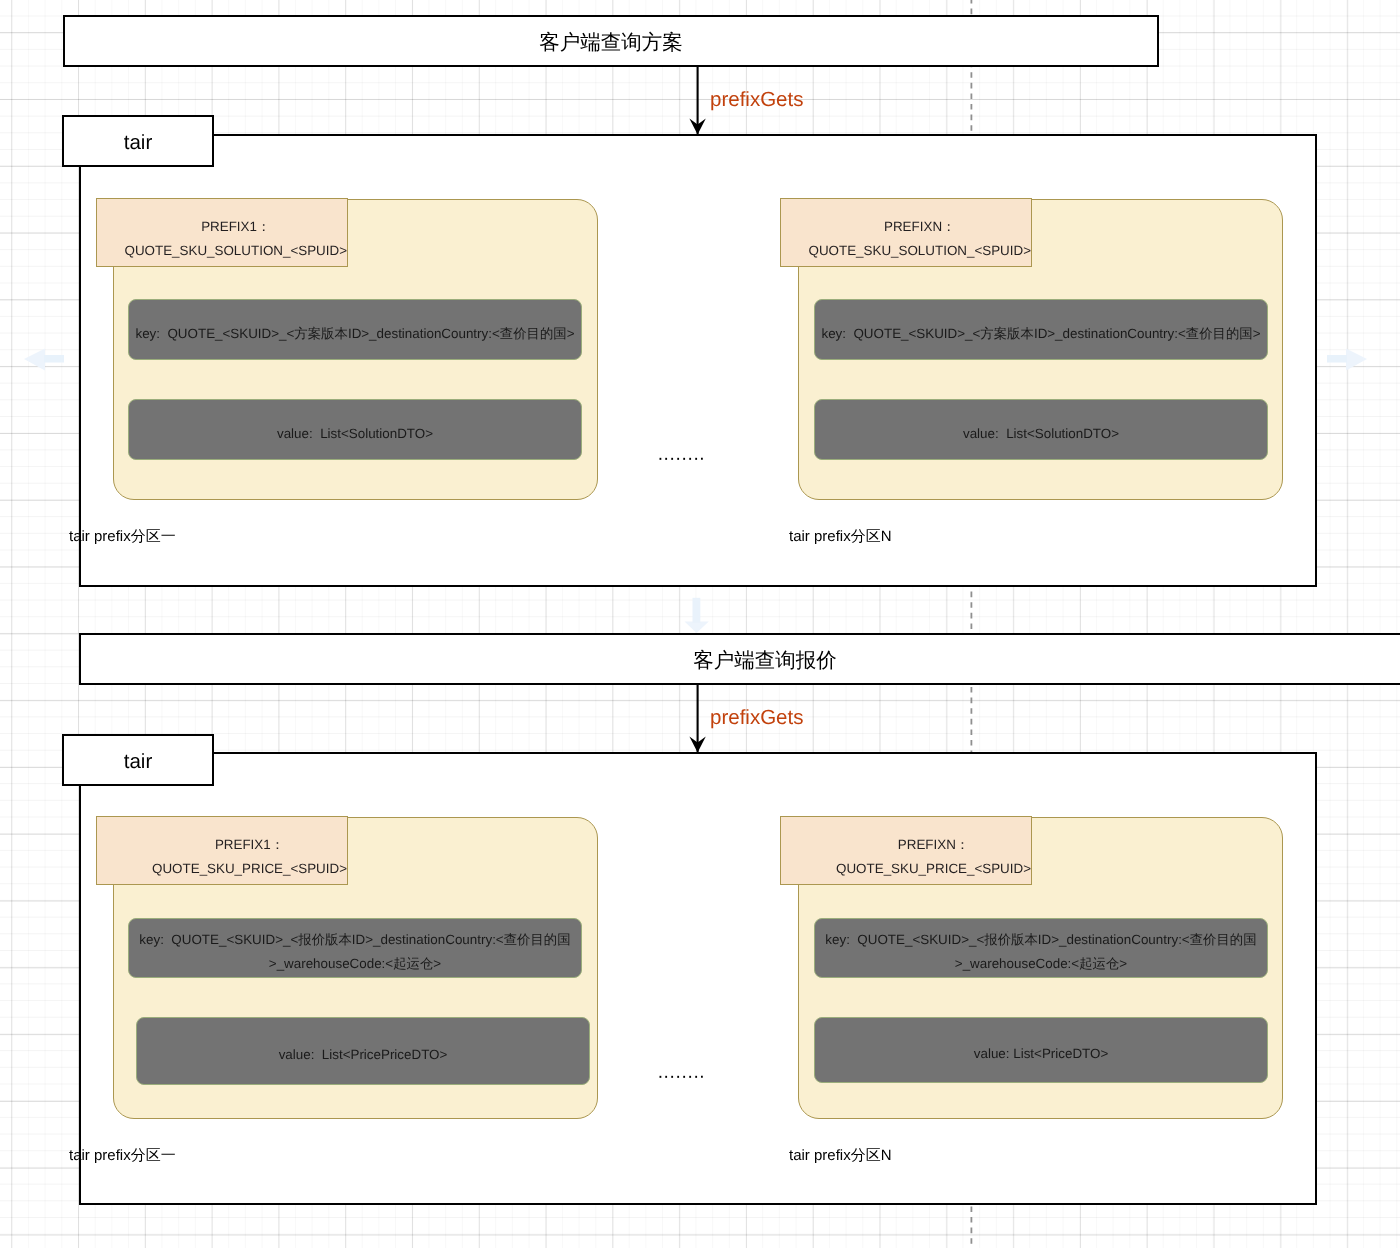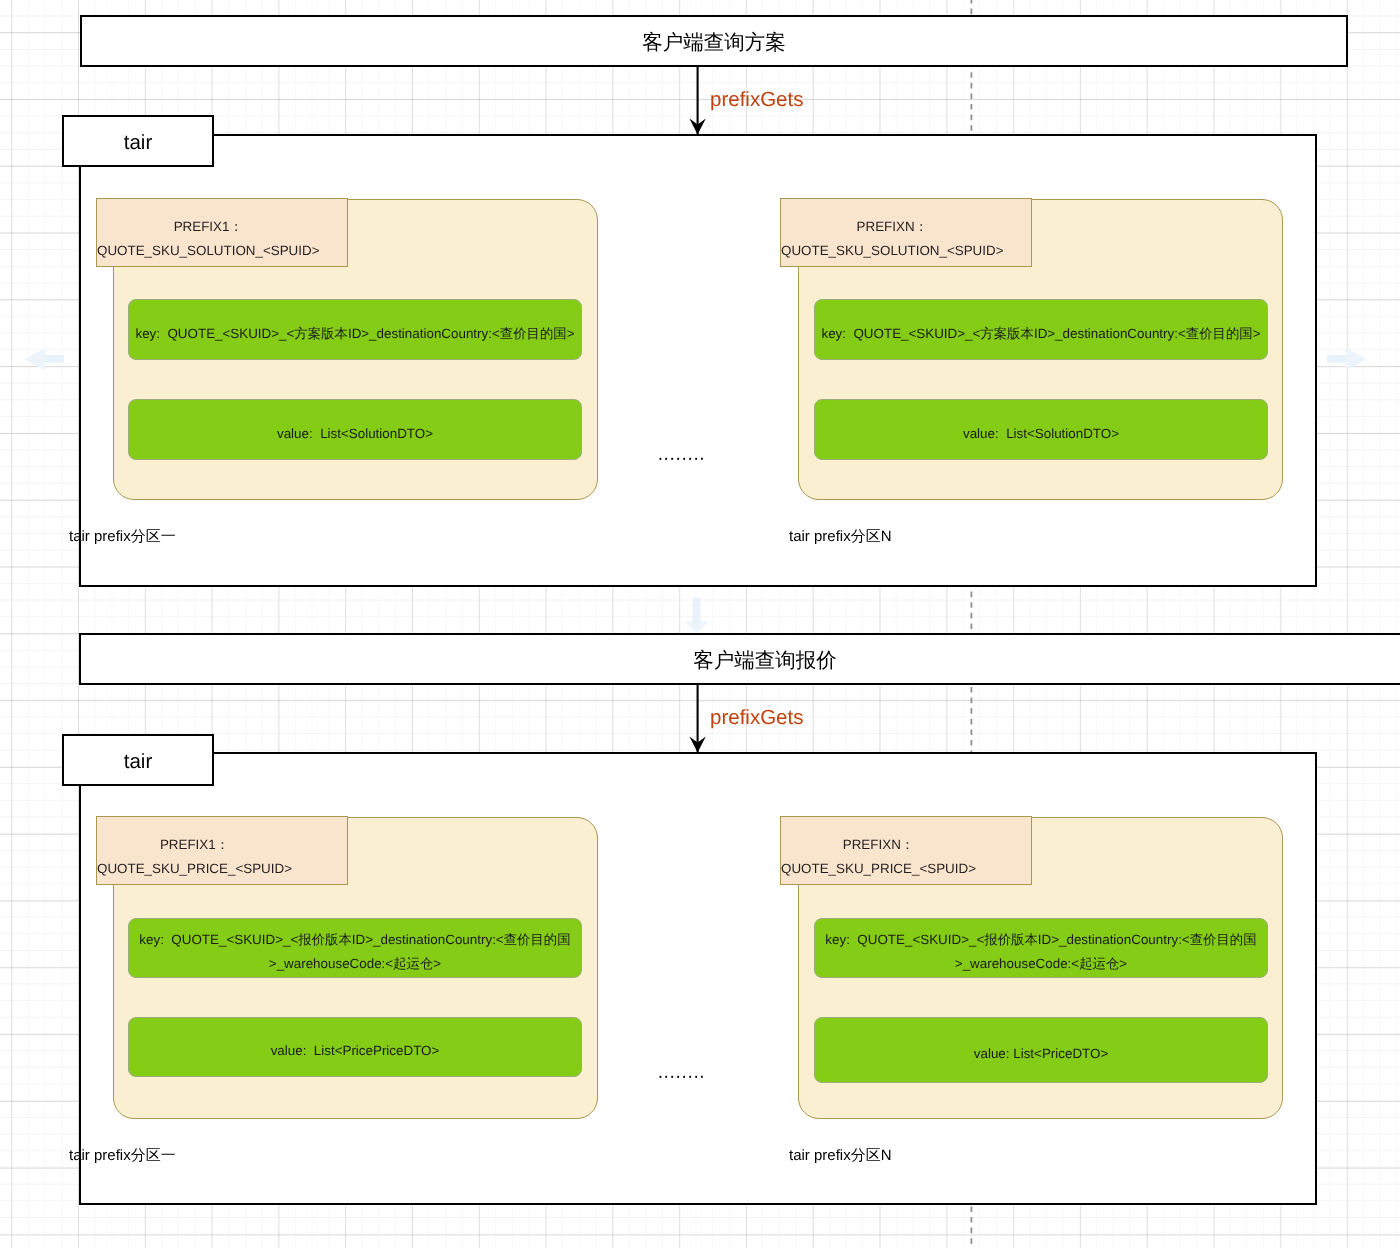--- a/index.html
+++ b/index.html
@@ -36,28 +36,28 @@
 
   
   .part{
     position:absolute;box-sizing:border-box;
     background:#faf0d1;border:1.5px solid #ab9750;border-radius:21px;
   }
   
   .prefixtag{
     position:absolute;box-sizing:border-box;
     background:#f9e4cd;border:1.5px solid #ab9750;
-    display:flex;align-items:center;justify-content:flex-start;
+    display:flex;align-items:center;justify-content:flex-end;
     text-align:center;color:#231f20;font-size:13.4px;line-height:1.80;
     padding-top:13px;
   }
   
   .kv{
     position:absolute;box-sizing:border-box;
-    background:#84cc16;border:1.5px solid #9aad7b;border-radius:8px;
+    background:#737373;border:1.5px solid #9aad7b;border-radius:8px;
     color:#1a1a1a;font-size:13.4px;line-height:1.80;
   }
   .kv span{
     position:absolute;left:0;right:0;top:50%;
     transform:translateY(calc(-50% + 4px));
     display:block;text-align:center;padding:0 3px;white-space:pre-wrap;
   }
   .caption{
     position:absolute;text-align:left;color:#000;
     font-size:15px;line-height:1.2;white-space:nowrap;
@@ -71,21 +71,21 @@
 </style>
 </head>
 <body>
 
 <div id="grid"></div>
 
 <svg class="overlay">
   <path d="M971.4,-2 L971.4,1250" stroke="#8f8f8f" stroke-width="1.8" fill="none" stroke-dasharray="5.6 5"></path>
 </svg>
 
-<div class="blackbox" style="left:80px;top:15px;width:1268px;height:52px;">
+<div class="blackbox" style="left:63px;top:15px;width:1096px;height:52px;">
   <div class="boxlabel">客户端查询方案</div>
 </div>
 
 <div class="blackbox" style="left:79px;top:134px;width:1238px;height:453px;"></div>
 
 <div class="blackbox" style="left:62px;top:115px;width:152px;height:52px;">
   <div class="boxlabel">tair</div>
 </div>
 
 <div class="part" style="left:113px;top:199px;width:485px;height:301px;"></div>
@@ -134,21 +134,21 @@
 <div class="part" style="left:113px;top:817px;width:485px;height:302px;"></div>
 <div class="prefixtag" style="left:96px;top:816px;width:252px;height:69px;">
   <div>
     <div>PREFIX1：</div>
     <div>QUOTE_SKU_PRICE_&lt;SPUID&gt;</div>
   </div>
 </div>
 <div class="kv klist" style="left:128px;top:918px;width:454px;height:60px;">
   <span>key:  QUOTE_&lt;SKUID&gt;_&lt;报价版本ID&gt;_destinationCountry:&lt;查价目的国&gt;_warehouseCode:&lt;起运仓&gt;</span>
 </div>
-<div class="kv kcentre" style="left:128px;top:1017px;width:454px;height:60px;padding-left:26px;">
+<div class="kv kcentre" style="left:136px;top:1017px;width:454px;height:68px;padding-left:26px;">
   <span>value:  List&lt;PricePriceDTO&gt;</span>
 </div>
 <div class="caption" style="left:69px;top:1147px;width:485px;">tair prefix分区一</div>
 
 <div class="part" style="left:798px;top:817px;width:485px;height:302px;"></div>
 <div class="prefixtag" style="left:780px;top:816px;width:252px;height:69px;">
   <div>
     <div>PREFIXN：</div>
     <div>QUOTE_SKU_PRICE_&lt;SPUID&gt;</div>
   </div>

